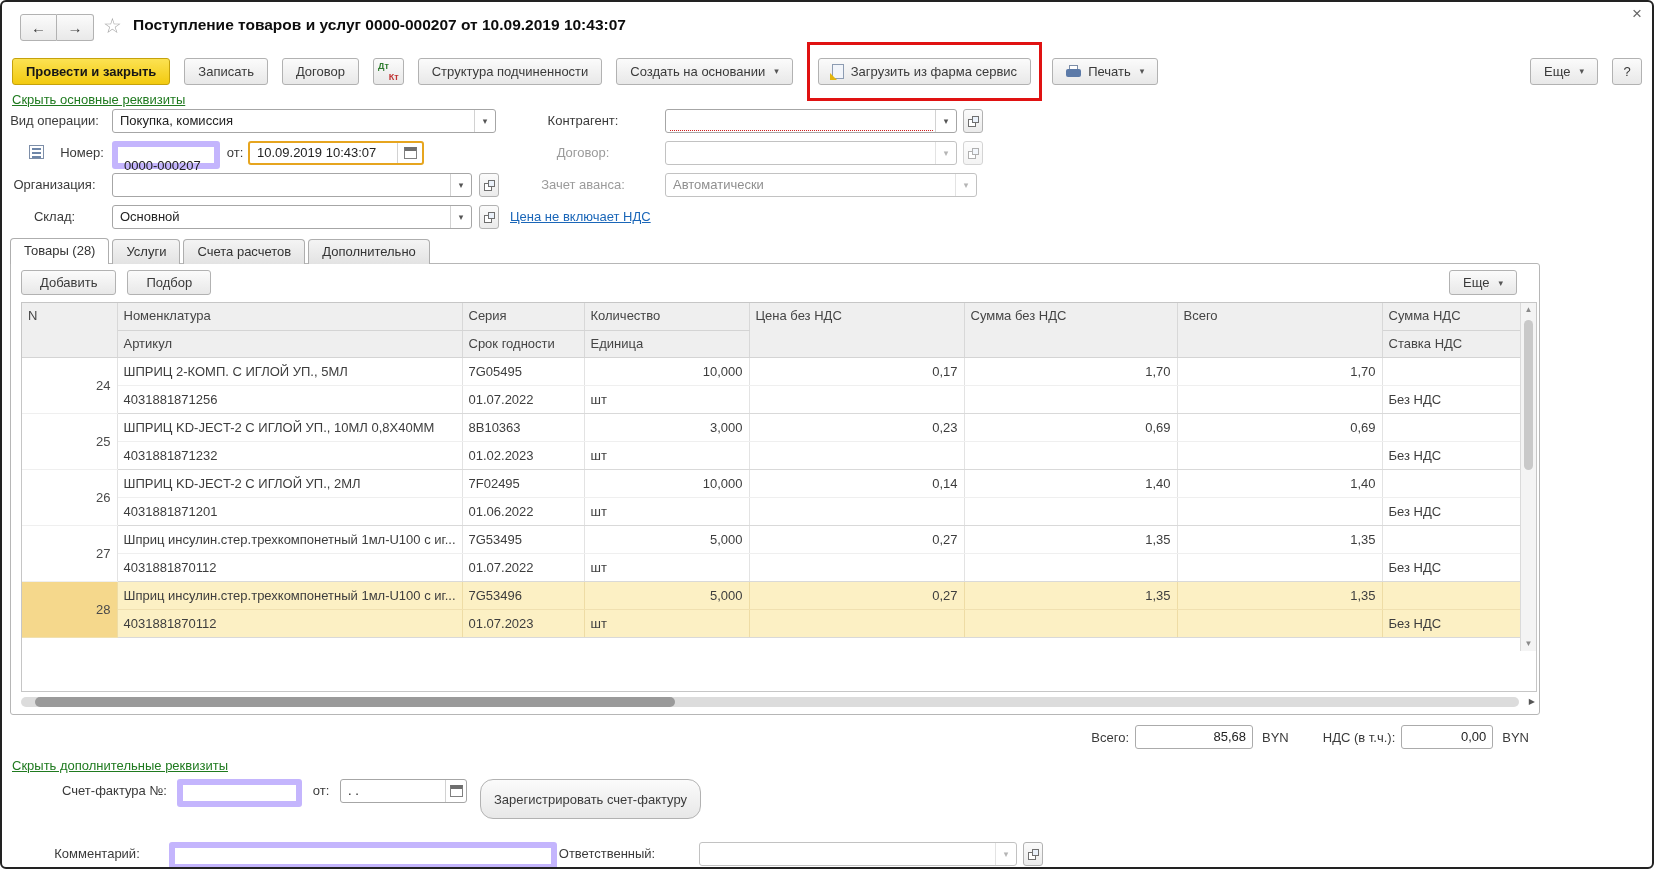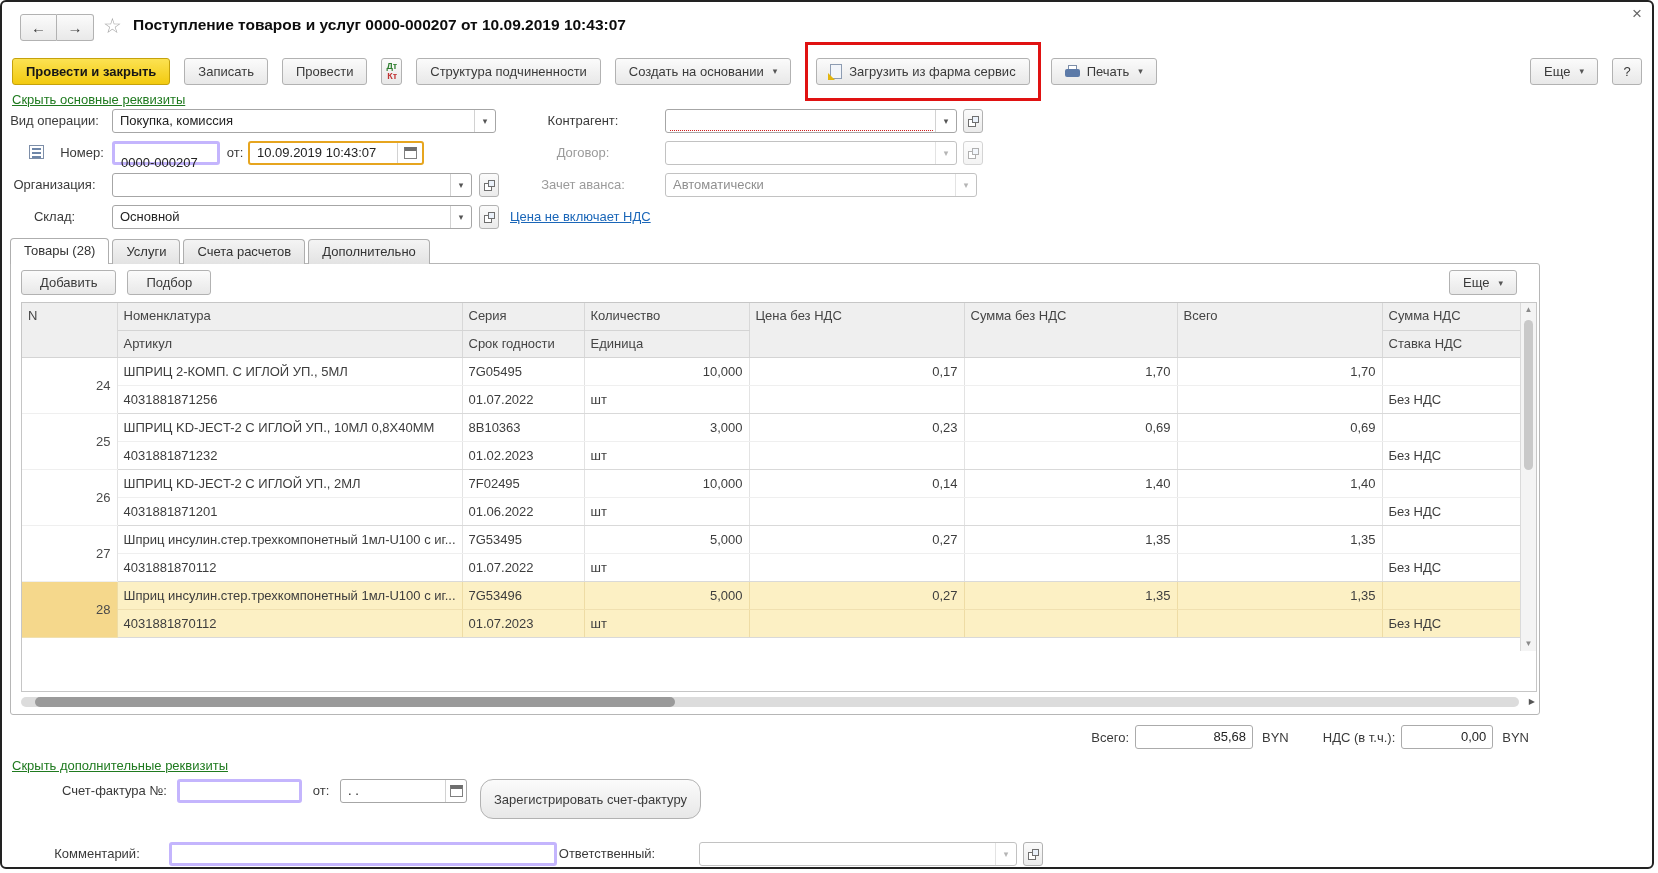--- a/index.html
+++ b/index.html
@@ -18,21 +18,21 @@
   .title { position:absolute; left:131px; top:14px; font-size:15.5px; font-weight:bold; color:#0d0d0d; white-space:nowrap; }
   .close-x { position:absolute; right:10px; top:2px; font-size:17px; color:#666; cursor:pointer; }
 
   
   .toolbar { position:absolute; left:10px; right:10px; top:50px; height:38px; display:flex; align-items:center; }
   .tbtn { height:27px; padding:0 13px; border:1px solid #b2b2b2; border-radius:3px;
           background:linear-gradient(#fbfbfb,#e8e8e8); color:#3a3a3a; display:flex; align-items:center;
           white-space:nowrap; margin-right:14px; cursor:pointer; }
   .tbtn.primary { background:linear-gradient(#fce252,#f2ca10); border-color:#c5a20c; font-weight:bold; color:#161616; }
   .tbtn .arr { margin-left:9px; font-size:9px; color:#555; }
-  .dtkt { padding:2px 4px; flex-direction:column; line-height:10px; font-size:9px; font-weight:bold; margin-right:14px; }
+  .dtkt { padding:2px 4px; line-height:10px; font-size:9px; font-weight:bold; margin-right:14px; }
   .dtkt .dt { color:#2e7d2e; align-self:flex-start; }
   .dtkt .kt { color:#c03434; align-self:flex-end; }
   .redbox { border:3px solid #e01212; padding:13px 8px; margin-right:10px; display:flex; align-items:center; }
   .redbox .tbtn { margin-right:0; }
   .doc-icon { position:relative; width:12px; height:15px; border:1px solid #8d9cb2; background:#f2f5fa; margin-right:7px; }
   .doc-icon:after { content:""; position:absolute; left:-3px; bottom:-2px; width:0; height:0;
                     border-left:7px solid #e3b50e; border-top:7px solid transparent; }
   .print-icon { position:relative; width:15px; height:13px; margin-right:7px; }
   .print-icon .pbody { position:absolute; left:0; right:0; bottom:1px; height:8px; background:#5c7aa8; border-radius:2px; }
   .print-icon .ppaper { position:absolute; left:3px; top:0; width:9px; height:6px; background:#fff; border:1px solid #7d8ea8; }
@@ -54,21 +54,21 @@
                 white-space:nowrap; overflow:hidden; }
   .combo .carr { position:absolute; right:0; top:0; bottom:0; width:21px; border-left:1px solid #d2d2d2;
                  color:#555; font-size:9px; display:flex; align-items:center; justify-content:center; cursor:pointer; }
   .combo.dimf { border-color:#c2c2c2; }
   .combo.dimf .val { color:#8f8f8f; }
   .combo.dimf .carr { color:#b5b5b5; border-left-color:#e3e3e3; }
   .combo.datef { border:2px solid #e6a51f; }
   .combo.datef .val { line-height:20px; right:27px; }
   .combo.datef .carr { width:25px; }
   .req-line { position:absolute; left:4px; right:23px; bottom:1px; border-bottom:1px dotted #cf1d1d; }
-  .tinput { position:absolute; height:24px; border:3px solid #c4b5fd; border-radius:3px; padding:8px 6px;
+  .tinput { position:absolute; height:24px; border:6px solid #c4b5fd; border-radius:3px; padding:8px 6px;
             line-height:22px; background:#fff; color:#222; white-space:nowrap; }
   .openbtn { position:absolute; width:20px; height:24px; border:1px solid #b2b2b2; border-radius:3px;
              background:linear-gradient(#fbfbfb,#ebebeb); display:flex; align-items:center; justify-content:center; cursor:pointer; }
   .openbtn.dimb { opacity:.55; }
   .osq { position:relative; width:11px; height:11px; }
   .osq:before { content:""; position:absolute; left:0; bottom:0; width:6px; height:6px; border:1px solid #6f6f6f; background:#fff; }
   .osq:after  { content:""; position:absolute; right:0; top:0; width:5px; height:5px; border:1px solid #6f6f6f; background:#eaf1fa; }
   .list-icon { position:absolute; left:27px; top:36px; width:15px; height:14px; border:1px solid #7d8ea8; background:#fff; }
   .list-icon i { display:block; height:2px; background:#6e86a8; margin:2px 2px 0; }
   .cal-icon { width:13px; height:12px; border:1px solid #808080; border-top:4px solid #6f6f6f; background:#fff; }
@@ -133,21 +133,21 @@
     <div class="navbtn back">←</div>
     <div class="navbtn fwd">→</div>
   </div>
   <div class="star">☆</div>
   <div class="title">Поступление товаров и услуг 0000-000207 от 10.09.2019 10:43:07</div>
   <div class="close-x">×</div>
 
   <div class="toolbar">
     <div class="tbtn primary">Провести и закрыть</div>
     <div class="tbtn">Записать</div>
-    <div class="tbtn">Провести</div>
+    <div class="tbtn">Договор</div>
     <div class="tbtn dtkt">
       <span class="dt">Дт</span>
       <span class="kt">Кт</span>
     </div>
     <div class="tbtn">Структура подчиненности</div>
     <div class="tbtn">
       <span>Создать на основании</span>
       <span class="arr">▾</span>
     </div>
     <div class="redbox">

